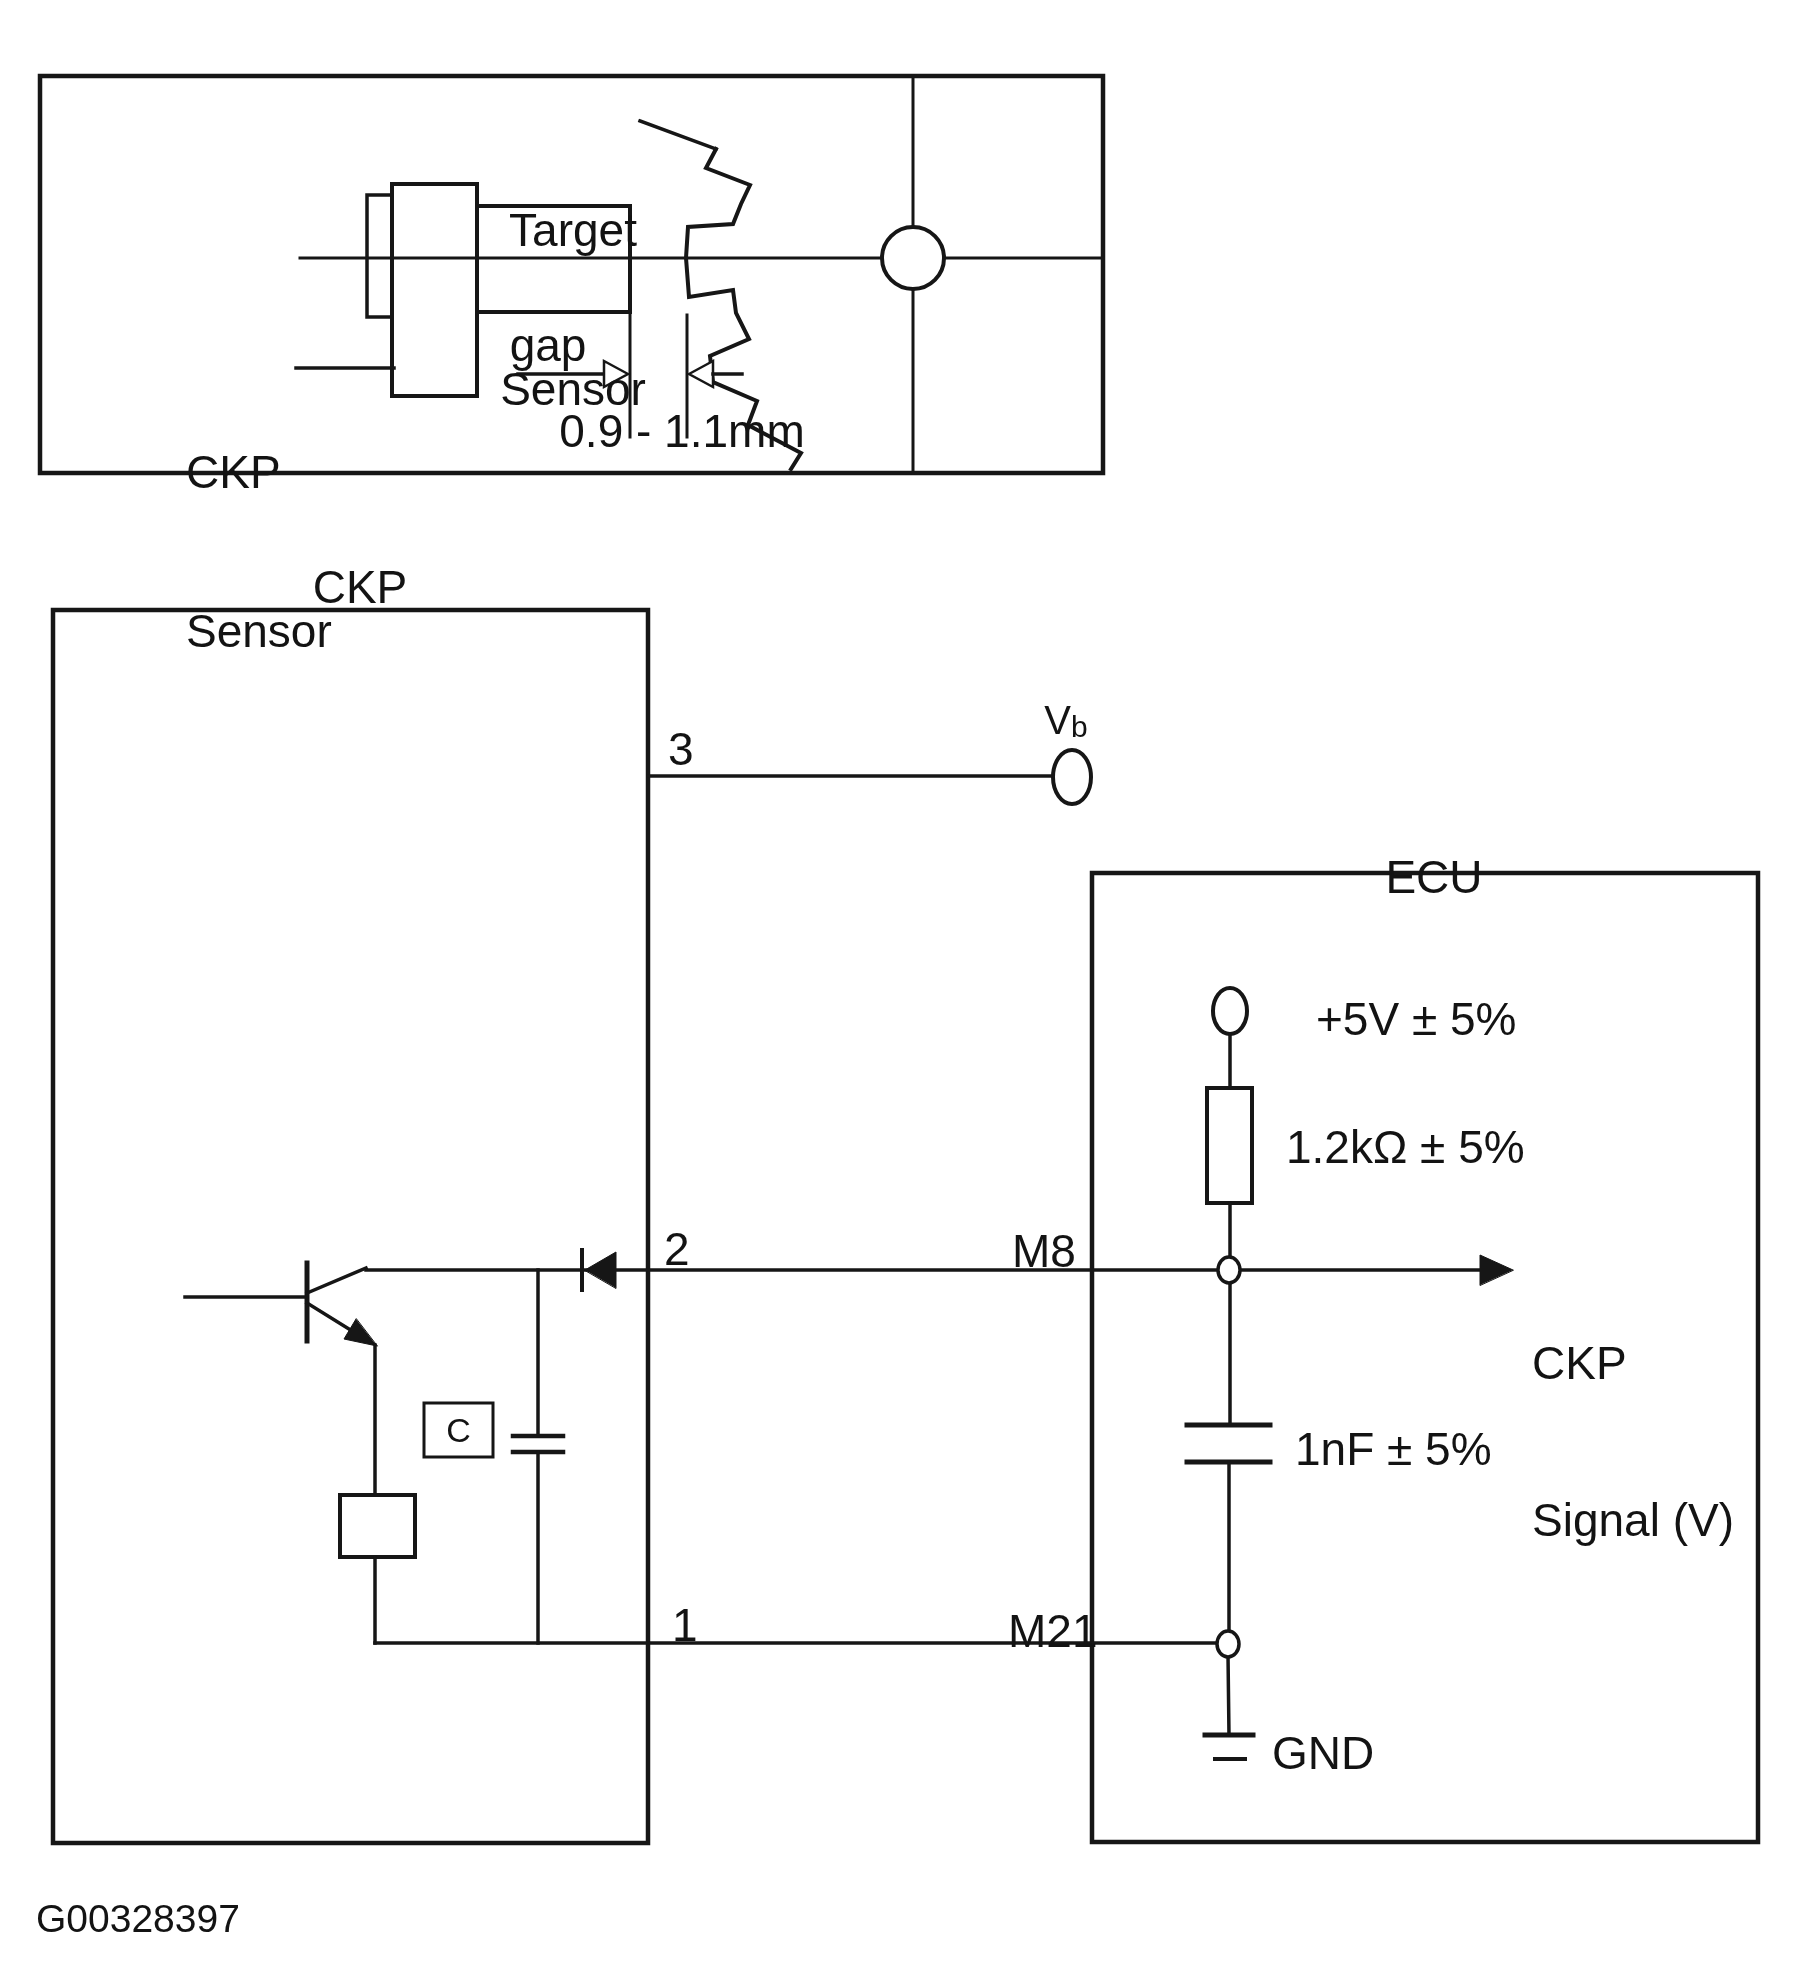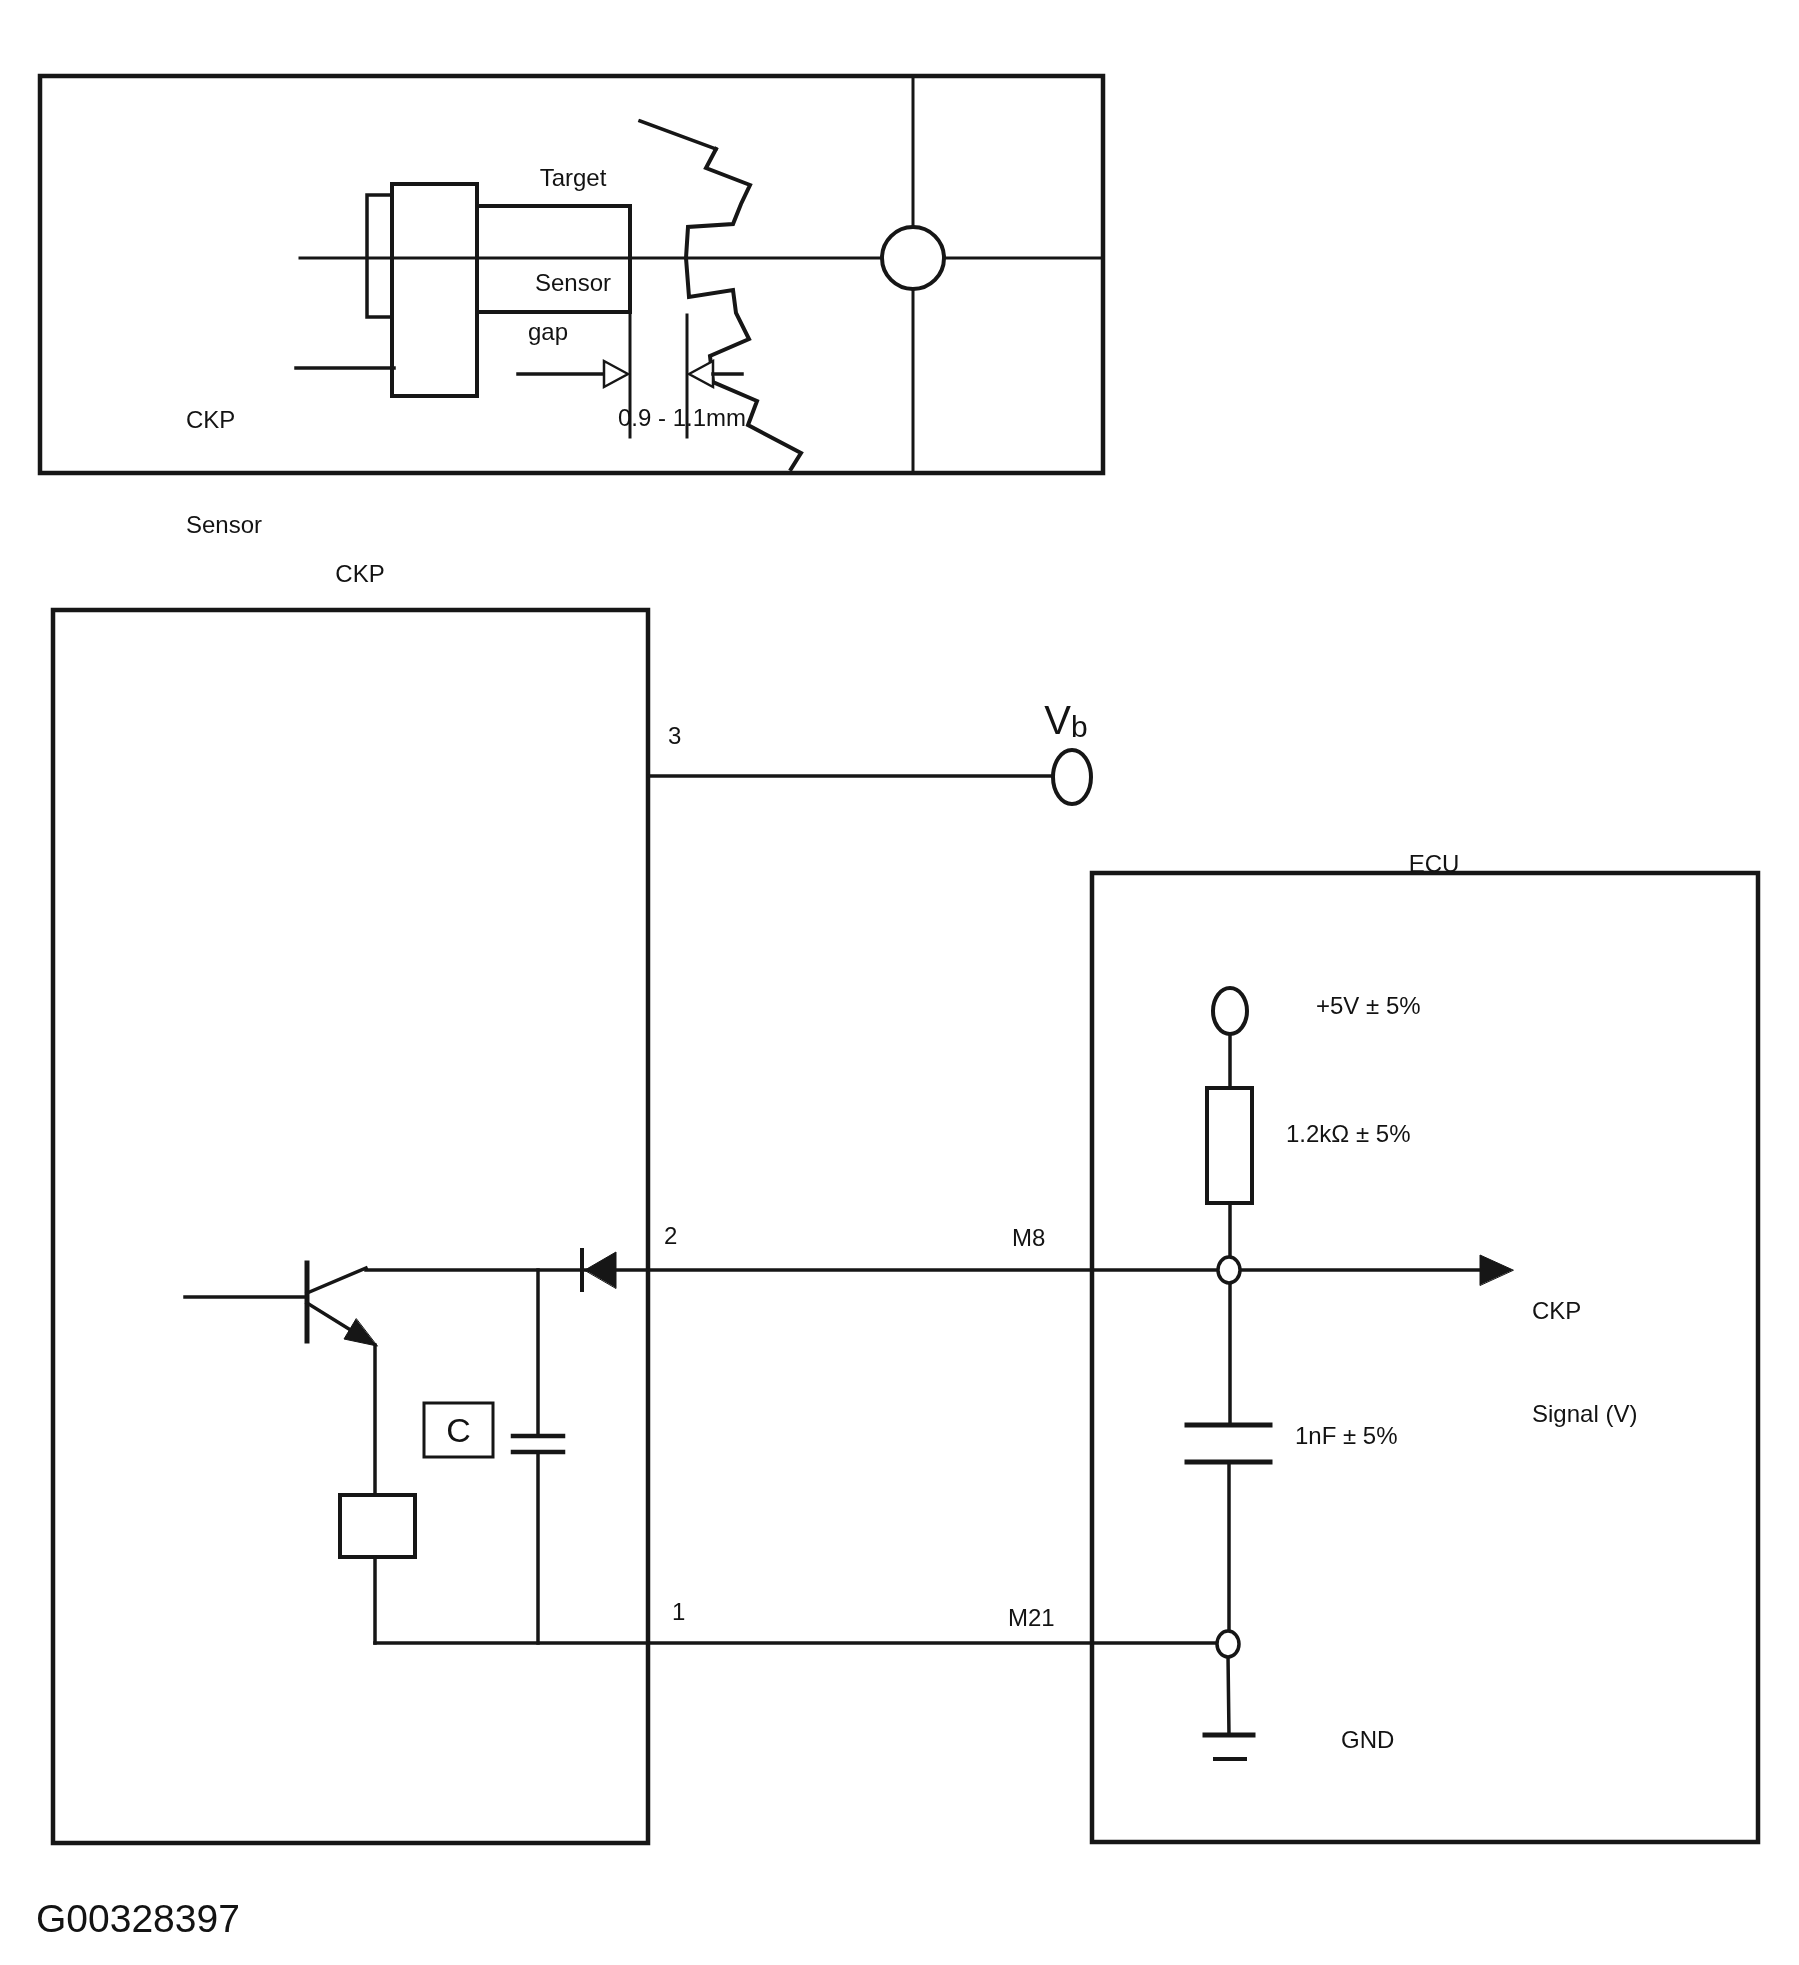--- a/index.html
+++ b/index.html
@@ -1,21 +1,21 @@
 <!DOCTYPE html>
 <html><head>
 <meta charset="utf-8">
 <style>
   html,body{margin:0;padding:0;background:#ffffff;}
   #stage{
     position:relative;width:1799px;height:1965px;background:#ffffff;overflow:hidden;
     font-family:"Liberation Sans","DejaVu Sans",sans-serif;color:#111;
   }
   #linework{position:absolute;left:0;top:0;width:1799px;height:1965px;}
-  .lbl{position:absolute;font-size:24px;line-height:1.2;color:#131313;white-space:pre;}
+  .lbl{position:absolute;font-size:46px;line-height:1.2;color:#131313;white-space:pre;}
   .center{transform:translateX(-50%);text-align:center;}
   .two-line div{line-height:48px;}
   .sig div{line-height:46px;}
   .sub{font-size:30px;position:relative;top:3px;}
   .cbox{left:424px;top:1403px;width:69px;height:54px;display:flex;align-items:center;justify-content:center;font-size:34px;}
   .code{font-size:39px;}
 </style>
 </head>
 <body>
 
@@ -133,18 +133,18 @@
     <div>CKP</div>
     <div>Signal (V)</div>
   </div>
 
   <div class="lbl" style="left:1316px;top:992px;">+5V ± 5%</div>
   <div class="lbl" style="left:1286px;top:1120px;">1.2kΩ ± 5%</div>
   <div class="lbl" style="left:1295px;top:1422px;">1nF ± 5%</div>
 
   <div class="lbl" style="left:672px;top:1598px;">1</div>
   <div class="lbl" style="left:1008px;top:1604px;">M21</div>
-  <div class="lbl" style="left:1341px;top:1726px;">GND</div>
+  <div class="lbl" style="left:1272px;top:1726px;">GND</div>
 
   <div class="lbl cbox">C</div>
 
   <div class="lbl code" style="left:36px;top:1896px;">G00328397</div>
 </div>
 
 </body></html>

